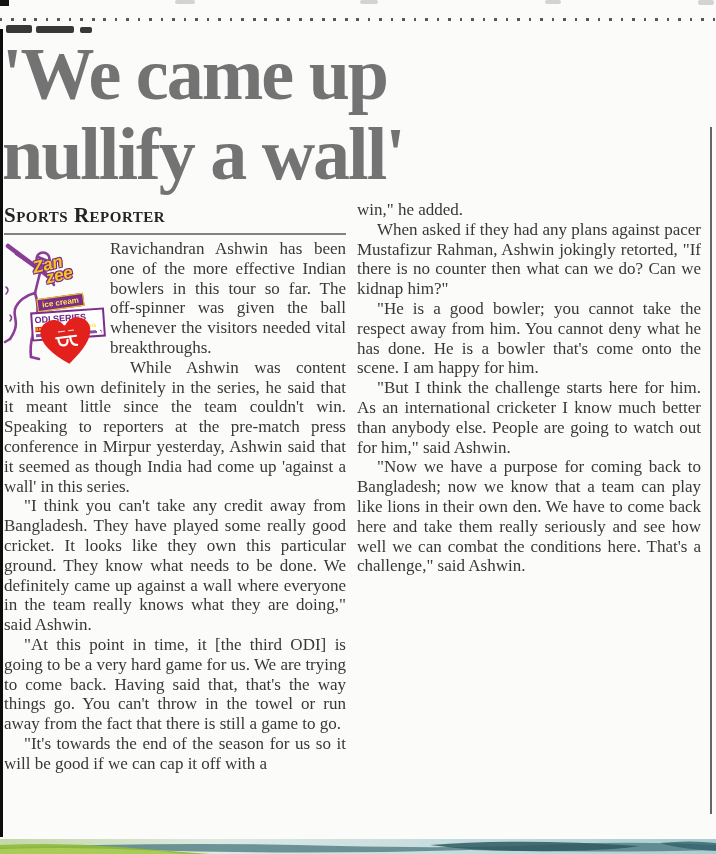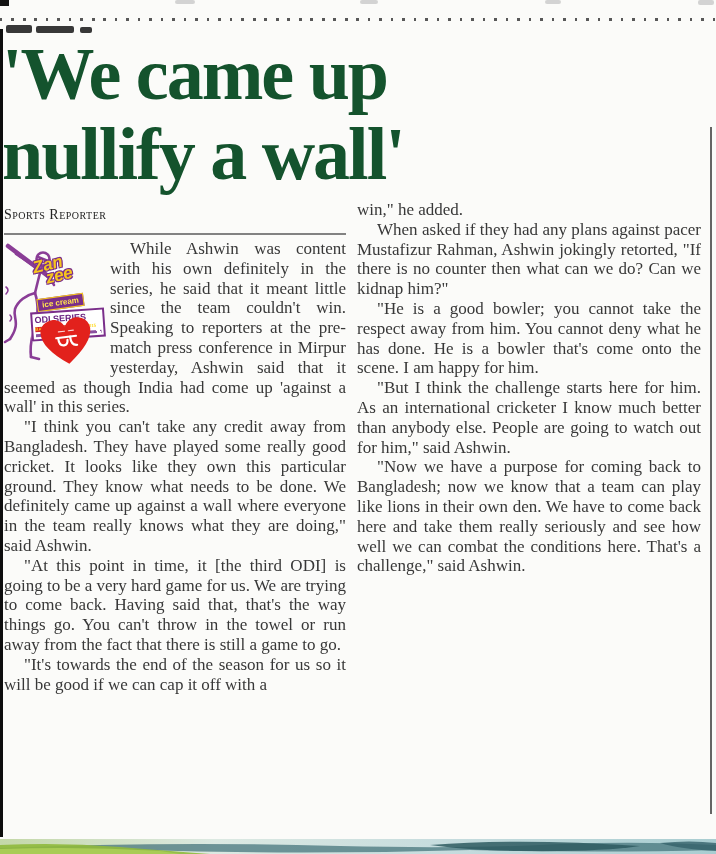--- a/index.html
+++ b/index.html
@@ -15,28 +15,28 @@
     position:absolute;left:0;top:18px;width:716px;height:3px;
     background:repeating-linear-gradient(90deg,#585858 0 2.5px,transparent 2.5px 11.5px);
   }
   .tear-smudge{position:absolute;background:#1d1d1d;opacity:.88;border-radius:2px;}
   .edge-bar-left{position:absolute;left:0;top:29px;width:3px;height:808px;background:#0d0d0d;}
   .rule-right{position:absolute;left:710px;top:127px;width:2px;height:687px;background:#4a4a4a;opacity:.85;}
 
   
   .headline{
     position:absolute;left:2px;top:34px;width:700px;
-    font-weight:700;color:#14532d;font-size:74px;line-height:80px;letter-spacing:-2px;
+    font-weight:700;color:#737373;font-size:74px;line-height:80px;letter-spacing:-2px;
   }
 
   
   .col{position:absolute;color:#383838;font-size:17px;line-height:19.8px;text-align:justify;}
   .col-left{left:4px;top:205px;width:342px;}
   .col-right{left:357px;top:200px;width:344px;}
-  .byline{font-size:14px;font-weight:400;font-variant:small-caps;letter-spacing:.5px;color:#232323;line-height:20px;}
+  .byline{font-size:21px;font-weight:700;font-variant:small-caps;letter-spacing:.5px;color:#232323;line-height:20px;}
   .byline-rule{border:none;border-top:2px solid #828282;margin:8px 0 4px 0;}
   .col p{margin:0;text-indent:20px;}
   .col p.first{text-indent:0;}
 
   
   .logo{float:left;width:97px;height:126px;margin:2px 9px 0 0;position:relative;}
   .batsman{position:absolute;left:-2px;top:2px;z-index:1;}
   .brand{
     position:absolute;left:30px;top:16px;z-index:2;transform:rotate(-14deg);
     font-family:"Liberation Sans",sans-serif;font-weight:700;font-style:italic;
@@ -122,20 +122,21 @@
           <path d="M27 47 C10 34 2 24 2 14 C2 6 9 1.5 15 1.5 C20 1.5 25 4.5 27 10 C29 4.5 34 1.5 39 1.5 C45 1.5 52 6 52 14 C52 24 44 34 27 47 Z" fill="#e2211c"></path>
           <g stroke="#ffffff" fill="none" stroke-linecap="round">
             <path d="M17 20 h20" stroke-width="2"></path>
             <path d="M19 20 q0 8 5 8 q4 0 4 -5" stroke-width="2.2"></path>
             <path d="M31 20 q0 9 6 9" stroke-width="2.2"></path>
             <path d="M20 14 h6 M30 14 h5" stroke-width="1.2" opacity=".8"></path>
           </g>
         </svg>
       </span>
     </span>
+    <span>Ravichandran Ashwin has been one of the more effective Indian bowlers in this tour so far. The off-spinner was given the ball whenever the visitors needed vital breakthroughs.</span>
   </p>
   <p>While Ashwin was content with his own definitely in the series, he said that it meant little since the team couldn't win. Speaking to reporters at the pre-match press conference in Mirpur yesterday, Ashwin said that it seemed as though India had come up 'against a wall' in this series.</p>
   <p>"I think you can't take any credit away from Bangladesh. They have played some really good cricket. It looks like they own this particular ground. They know what needs to be done. We definitely came up against a wall where everyone in the team really knows what they are doing," said Ashwin.</p>
   <p>"At this point in time, it [the third ODI] is going to be a very hard game for us. We are trying to come back. Having said that, that's the way things go. You can't throw in the towel or run away from the fact that there is still a game to go.</p>
   <p>"It's towards the end of the season for us so it will be good if we can cap it off with a</p>
 </div>
 
 <div class="col col-right">
   <p class="first">win," he added.</p>
   <p>When asked if they had any plans against pacer Mustafizur Rahman, Ashwin jokingly retorted, "If there is no counter then what can we do? Can we kidnap him?"</p>

